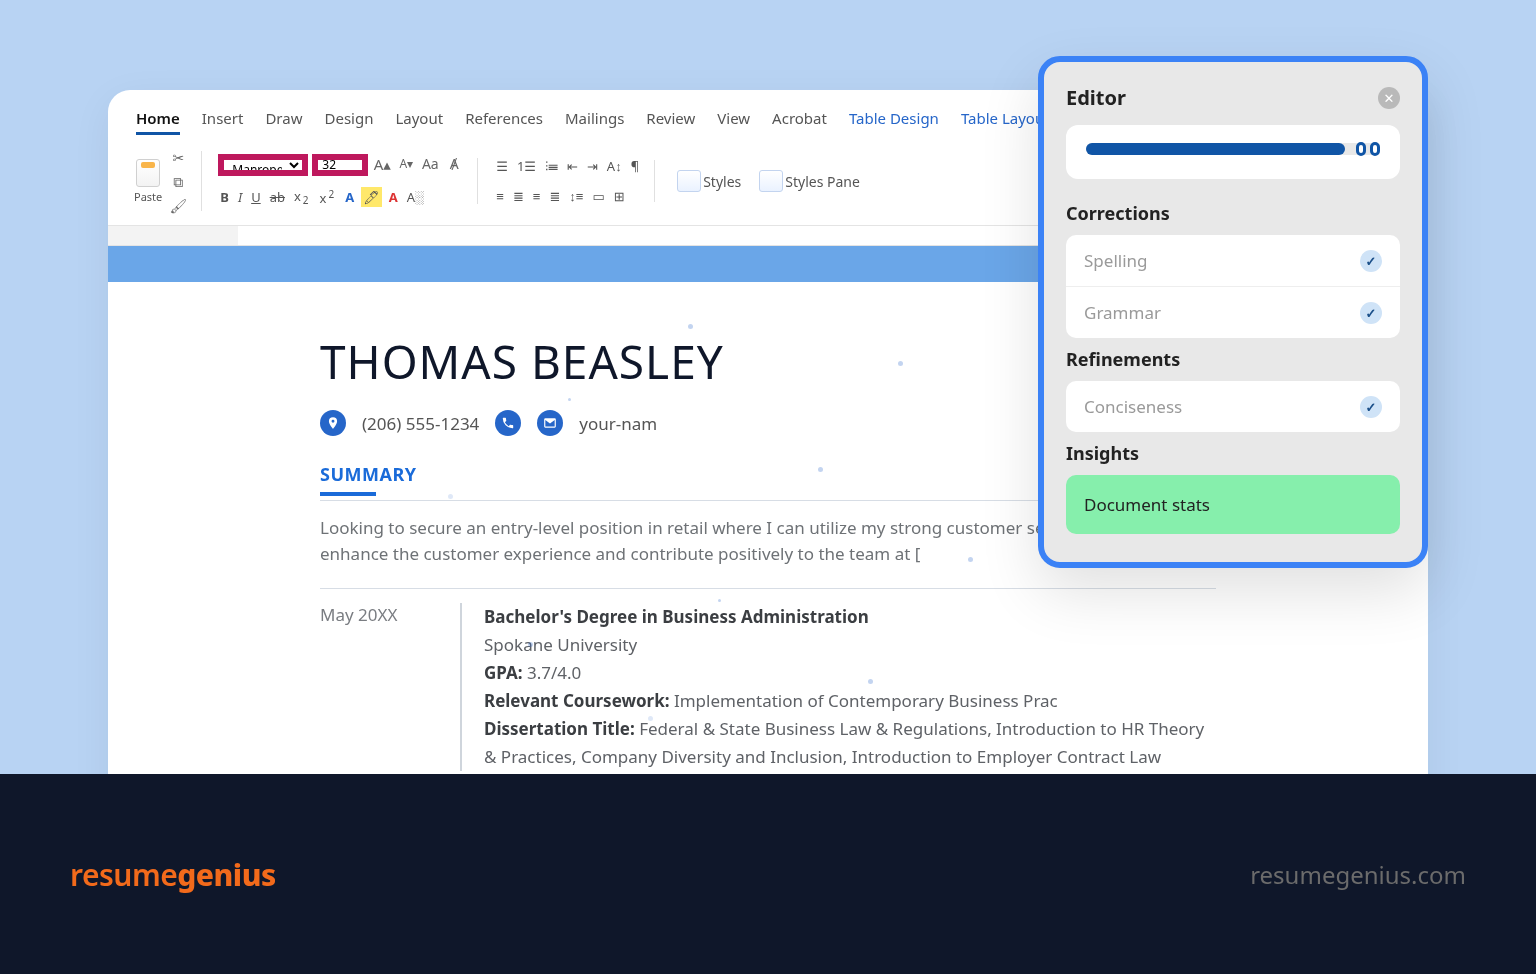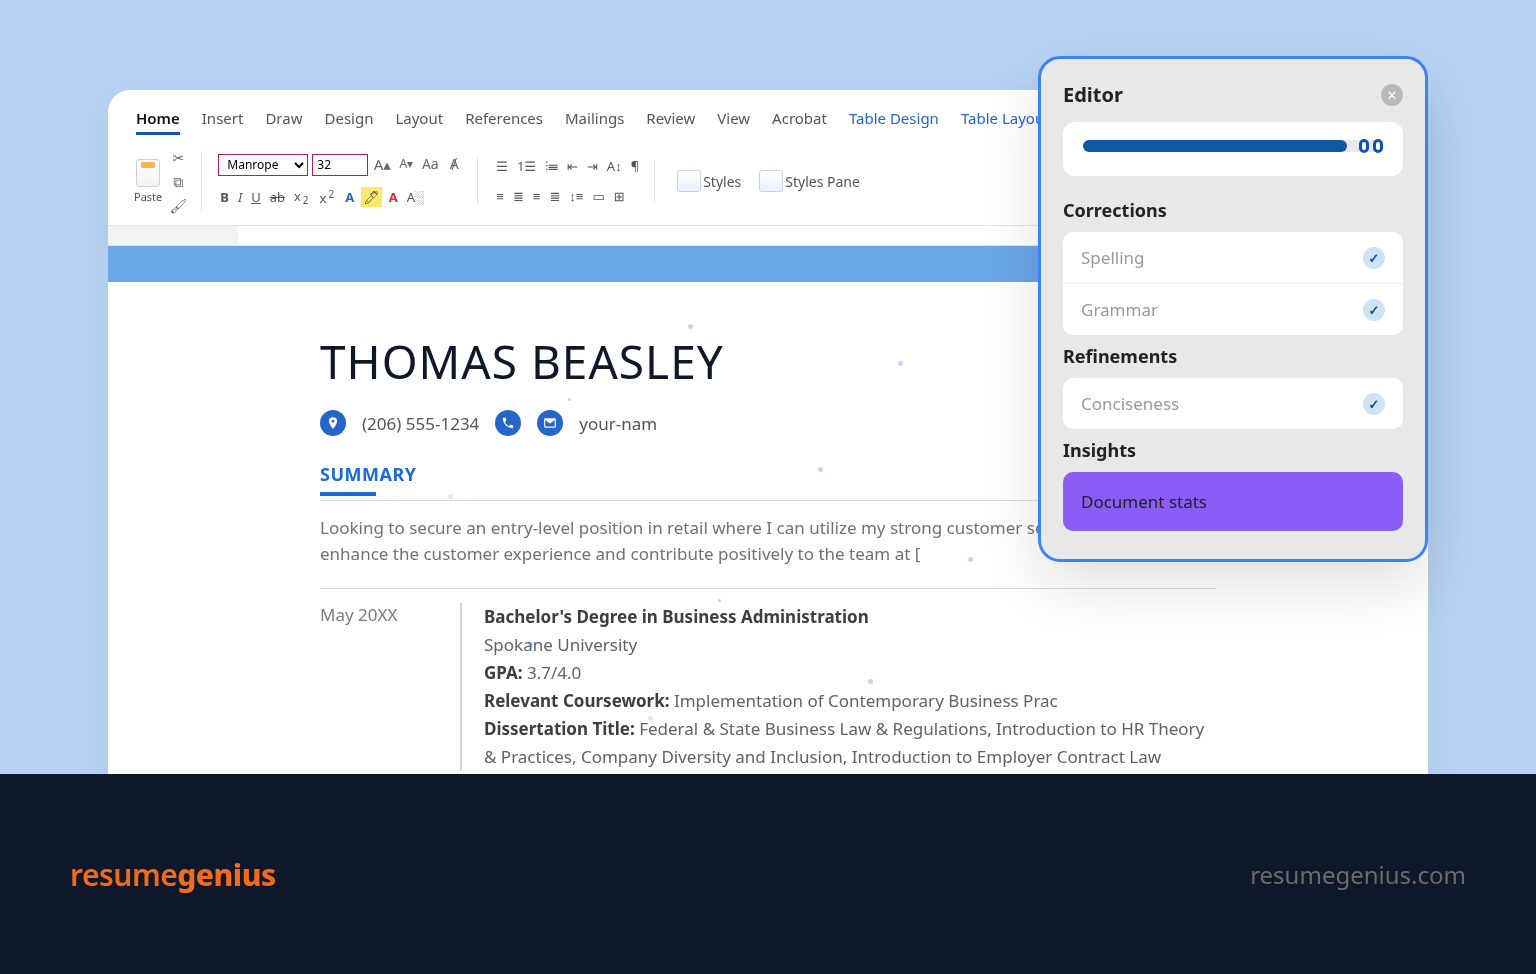--- a/index.html
+++ b/index.html
@@ -12,21 +12,21 @@
 .ribbon-tabs .ctx{color:#2666c9}
 .toolbar{display:flex;align-items:center;gap:14px;padding:4px 18px 10px;border-bottom:1px solid #e4e4e4}
 .tb-group{display:flex;align-items:center;gap:6px;padding:0 8px;position:relative}
 .tb-group::after{content:"";position:absolute;right:-6px;top:4px;bottom:4px;width:1px;background:#e0e0e0}
 .tb-group:last-child::after{display:none}
 .paste{display:flex;flex-direction:column;align-items:center;font-size:11px;color:#555}
 .paste .ico{width:24px;height:28px;background:linear-gradient(#fff,#f3f3f3);border:1px solid #d0d0d0;border-radius:3px;position:relative;margin-bottom:2px}
 .paste .ico::before{content:"";position:absolute;top:2px;left:4px;right:4px;height:6px;background:#f9b54a;border-radius:2px}
 .ico-btn{width:20px;height:20px;display:flex;align-items:center;justify-content:center;color:#666;font-size:14px;cursor:pointer}
 .font-sel{display:flex;gap:4px}
-.font-sel select,.font-sel input{height:22px;border:1px solid #be185d;background:#fff;font-size:12px;padding:0 4px}
+.font-sel select,.font-sel input{height:22px;border:6px solid #be185d;background:#fff;font-size:12px;padding:0 4px}
 .font-sel select{width:90px}
 .font-sel input{width:56px;text-align:left}
 .fmt-row{display:flex;gap:5px;align-items:center;margin-top:4px;font-size:13px;color:#555}
 .fmt-row span{cursor:pointer;padding:1px 2px}
 .sub{font-size:10px;vertical-align:sub}.sup{font-size:10px;vertical-align:super}
 .color-A{color:#2666c9;font-weight:700}
 .hl{background:#ffe86a;padding:0 3px}
 .red-A{color:#d33;font-weight:700}
 .styles-btn{display:flex;flex-direction:row;align-items:center;font-size:14px;color:#555;gap:2px;padding:0 6px}
 .styles-swatch{width:24px;height:22px;border:1px solid #c3d4ef;background:linear-gradient(#fff,#eaf2ff);border-radius:3px}
@@ -41,39 +41,39 @@
 .sec-h{color:#1a6bd9;font-weight:700;font-size:18px;letter-spacing:.5px;margin-bottom:6px}
 .sec-h::after{content:"";display:block;width:56px;height:4px;background:#1a6bd9;margin-top:6px}
 .hr{height:1px;background:#d7dde5;margin-bottom:14px;margin-top:-2px}
 .summary-text{color:#6e7276;font-size:17px;line-height:1.55;margin-bottom:22px}
 .edu{display:flex;gap:30px}
 .edu-date{color:#7a7d82;font-size:17px;min-width:110px}
 .edu-body{border-left:2px solid #cfd5dc;padding-left:22px;color:#5f6267;font-size:17px;line-height:1.65}
 .edu-body .deg{color:#3b3e42;font-weight:700}
 .edu-body .uni{color:#5f6267}
 .edu-body b{color:#3b3e42}
-.editor-panel{position:absolute;top:56px;right:108px;width:390px;background:#e8e8e8;border:3px solid #3b82f6;border-radius:22px;padding:22px 22px 28px;box-shadow:0 24px 60px rgba(0,0,0,.12)}
+.editor-panel{position:absolute;top:56px;right:108px;width:390px;background:#e8e8e8;border:6px solid #3b82f6;border-radius:22px;padding:22px 22px 28px;box-shadow:0 24px 60px rgba(0,0,0,.12)}
 .ed-head{display:flex;justify-content:space-between;align-items:center;margin-bottom:14px}
 .ed-head h3{font-size:20px;color:#222;font-weight:700}
 .close-ic{width:22px;height:22px;border-radius:50%;background:#b9b9b9;color:#fff;display:flex;align-items:center;justify-content:center;font-size:13px;cursor:pointer}
 .score-card{background:#fff;border-radius:12px;padding:18px 20px 24px;margin-bottom:22px}
 .score-row{display:flex;justify-content:space-between;align-items:baseline;margin-bottom:18px}
 .score-label{font-size:18px;color:#333}
 .score-val{font-size:44px;font-weight:800;color:#1055a6;display:flex;align-items:flex-start}
 .score-val .pct{font-size:22px;margin-top:6px;margin-left:2px}
 .prog{height:12px;background:#e8e8e8;border-radius:10px;position:relative;overflow:visible}
 .prog .fill{position:absolute;left:0;top:0;bottom:0;width:88%;background:#1055a6;border-radius:10px}
 .prog .caps{position:absolute;right:0;top:-1px;display:flex;gap:4px}
 .prog .caps i{width:10px;height:14px;border:3px solid #1055a6;border-radius:8px;background:#fff;display:block}
 .ed-sec-h{font-size:18px;font-weight:700;color:#222;margin-bottom:10px}
 .ed-list{background:#fff;border-radius:10px;margin-bottom:9px;overflow:hidden}
 .ed-item{display:flex;justify-content:space-between;align-items:center;padding:14px 18px;color:#9a9a9a;font-size:17px;border-top:1px solid #eee}
 .ed-item:first-child{border-top:0}
 .chk{width:22px;height:22px;border-radius:50%;background:#cfe3f7;color:#1a4f89;display:flex;align-items:center;justify-content:center;font-size:13px;font-weight:800}
-.ed-insight{background:#8b5cf6;border-radius:10px;padding:18px 18px;color:#222;font-size:17px}
+.ed-insight{background:#86efac;border-radius:10px;padding:18px 18px;color:#222;font-size:17px}
 .footer{position:absolute;bottom:0;left:0;right:0;height:200px;background:#0f172a;display:flex;justify-content:space-between;align-items:center;padding:0 70px}
 .logo{font-size:30px;font-weight:600;letter-spacing:-.5px}
 .logo .r{color:#f26a1b}
 .logo .g{color:#f26a1b;font-weight:800}
 .site{font-size:24px;color:#6b6b6b}
 .sparkles{pointer-events:none;position:absolute;inset:0}
 .sparkles i{position:absolute;width:5px;height:5px;border-radius:50%;background:#2666c9;opacity:.28}
 </style>
 </head>
 <body>

